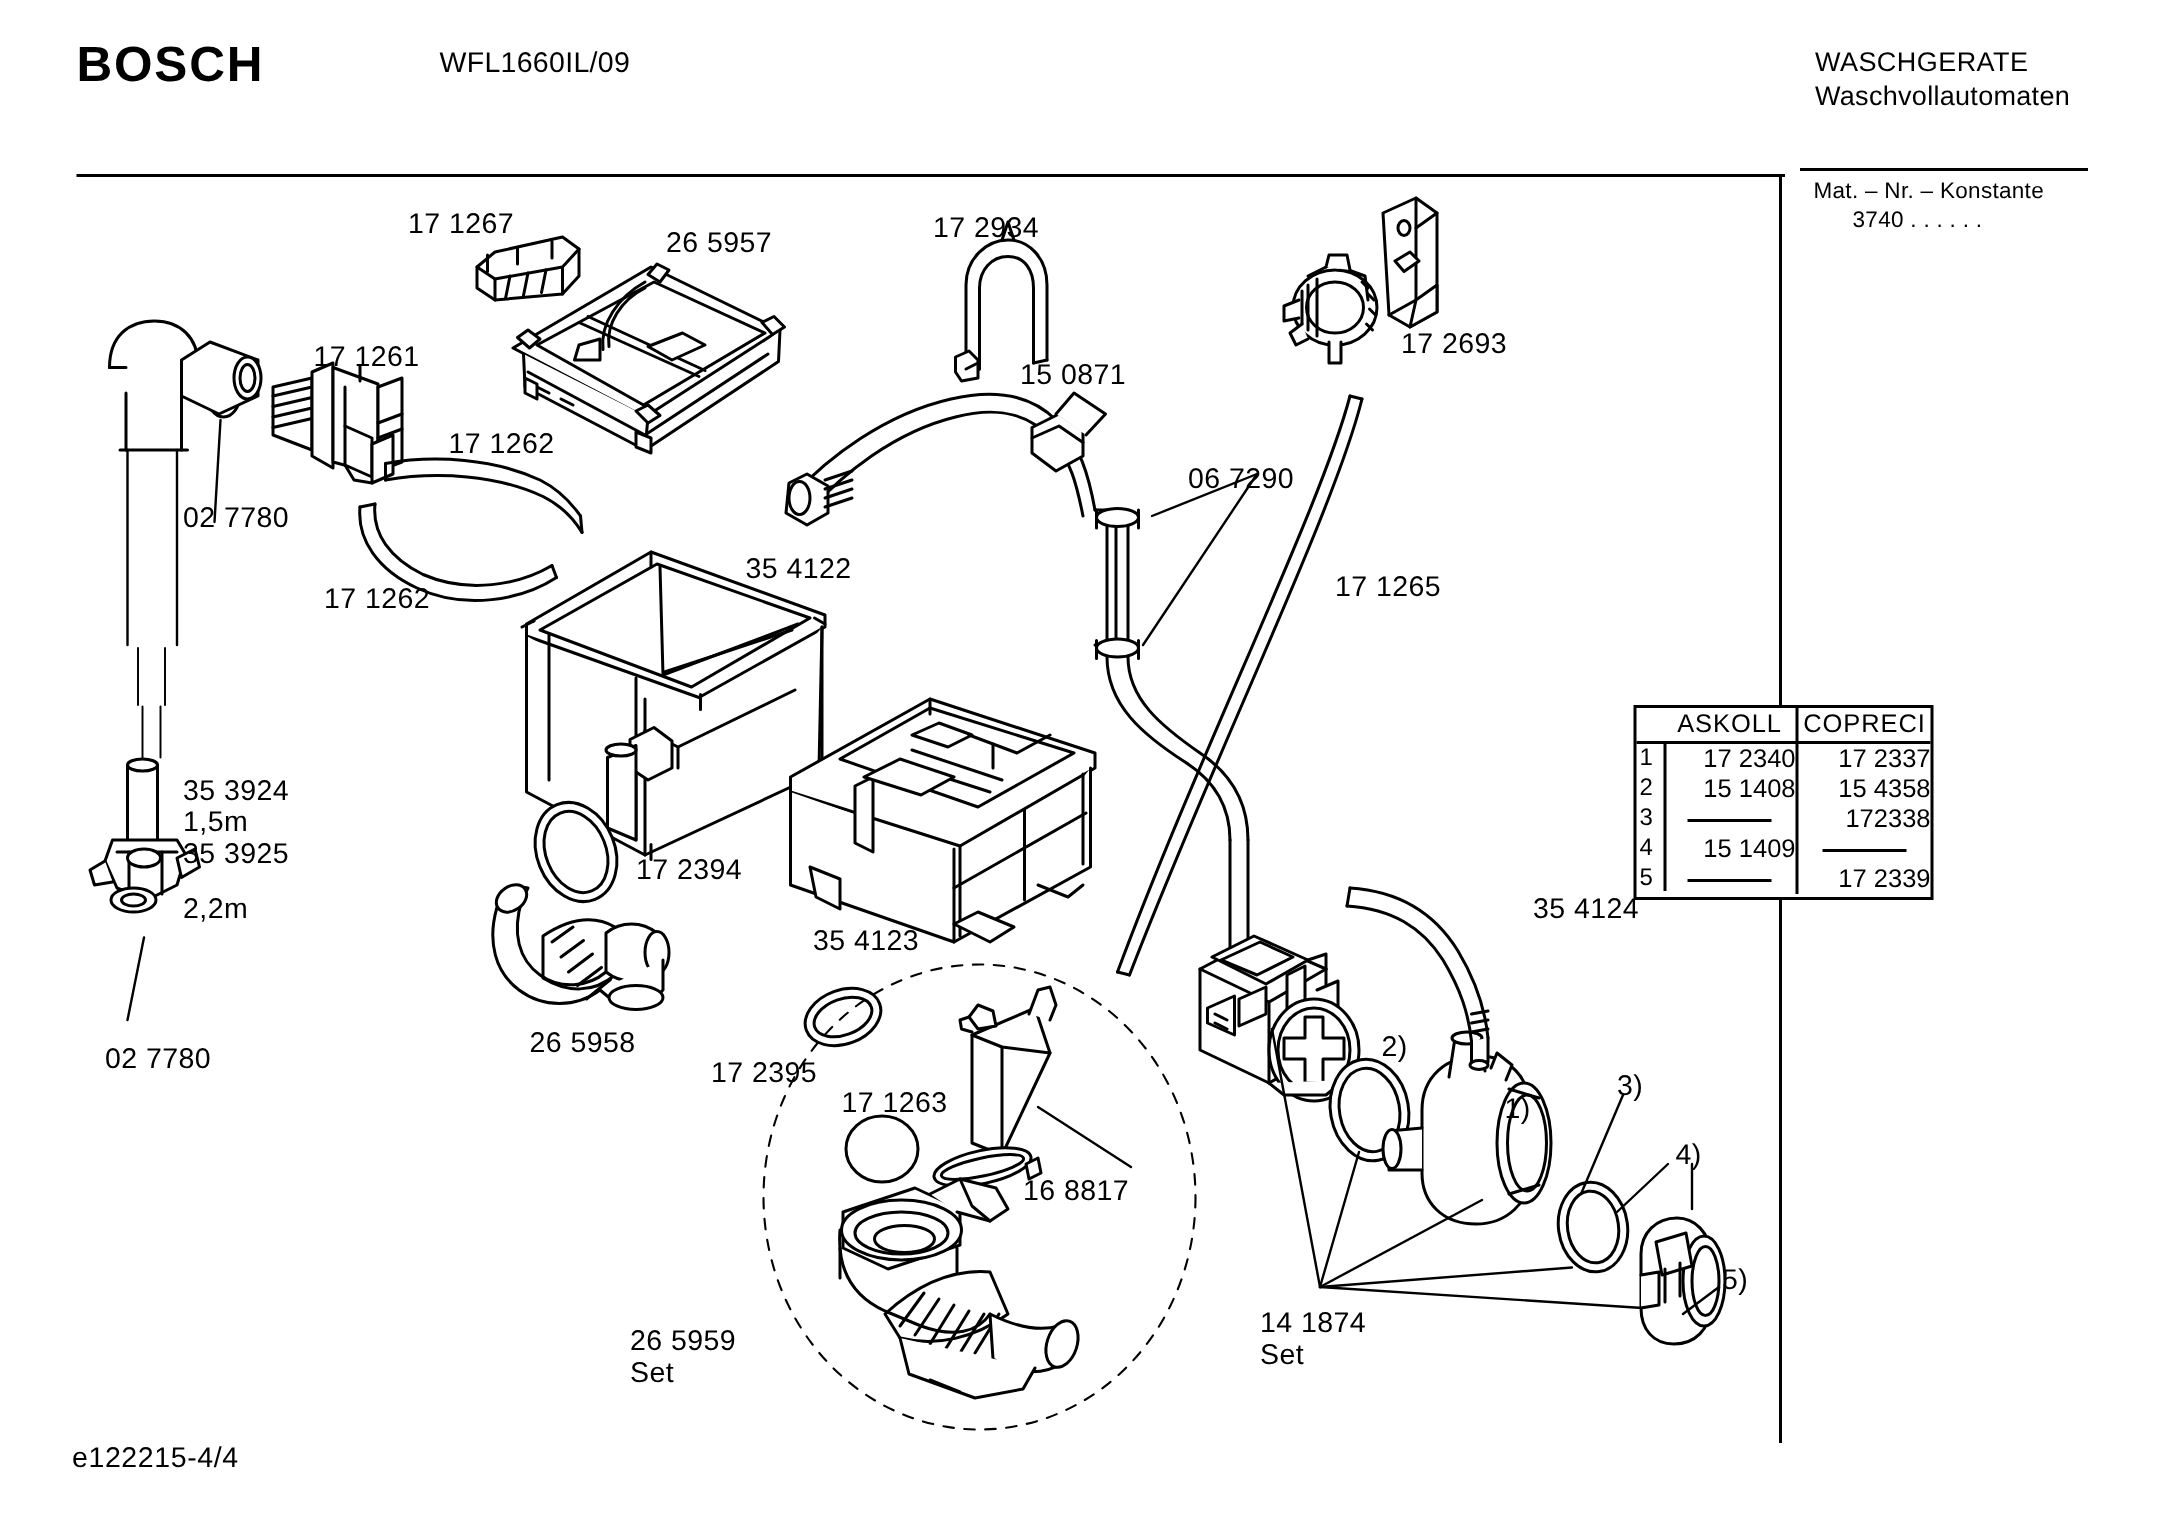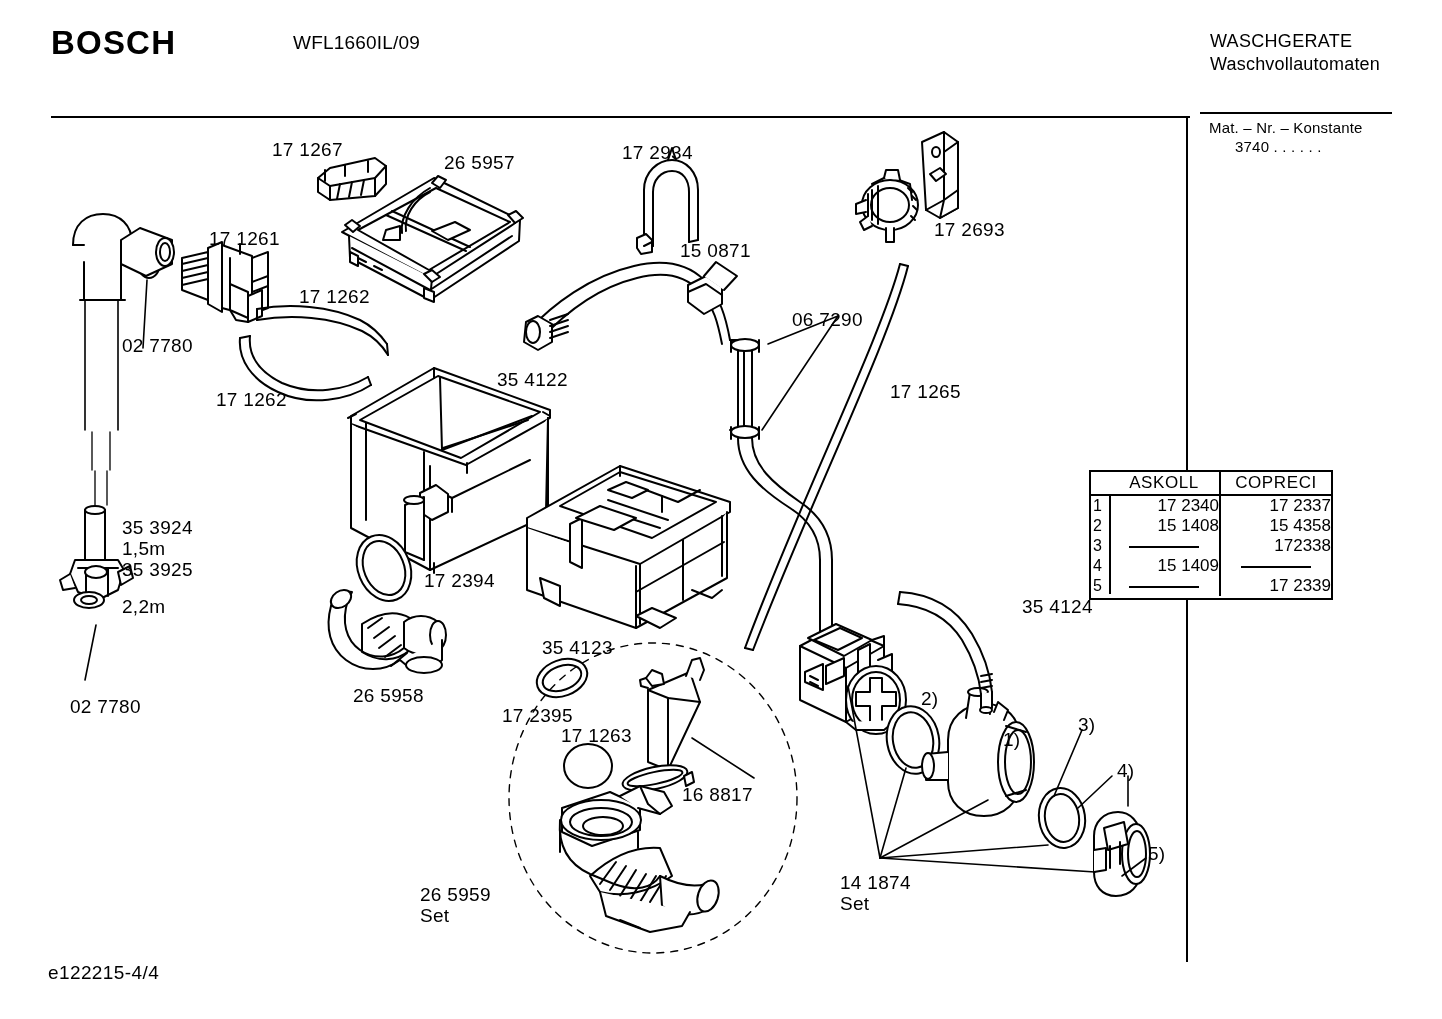--- a/index.html
+++ b/index.html
@@ -93,21 +93,21 @@
     font-size: 19px;
     letter-spacing: 0.3px;
     white-space: nowrap;
     line-height: 1.12;
   }
   
   #variant-table {
     position: absolute;
     left: 1089px;
     top: 470px;
-    width: 244px;
+    width: 200px;
     height: 130px;
     border: 2px solid #000;
     box-sizing: border-box;
     background: #fff;
   }
   #variant-table .vt-head {
     display: flex;
     height: 24px;
     border-bottom: 2px solid #000;
     box-sizing: border-box;
@@ -606,25 +606,25 @@
   <div class="lbl" style="left:792px; top:309px;">06 7290</div>
   <div class="lbl" style="left:122px; top:335px;">02 7780</div>
   <div class="lbl" style="left:497px; top:369px;">35 4122</div>
   <div class="lbl" style="left:890px; top:381px;">17 1265</div>
   <div class="lbl" style="left:216px; top:389px;">17 1262</div>
   <div class="lbl" style="left:122px; top:517px;">35 3924</div>
   <div class="lbl" style="left:122px; top:538px;">1,5m</div>
   <div class="lbl" style="left:122px; top:559px;">35 3925</div>
   <div class="lbl" style="left:122px; top:580px;margin-top:16px;">2,2m</div>
   <div class="lbl" style="left:424px; top:570px;">17 2394</div>
-  <div class="lbl" style="left:542px; top:637px;">35 4123</div>
+  <div class="lbl" style="left:542px; top:617px;">35 4123</div>
   <div class="lbl" style="left:1022px; top:596px;">35 4124</div>
   <div class="lbl" style="left:353px; top:685px;">26 5958</div>
   <div class="lbl" style="left:70px; top:696px;">02 7780</div>
-  <div class="lbl" style="left:502px; top:705px;text-align:center;">17 2395</div>
+  <div class="lbl" style="left:474px; top:705px;text-align:center;">17 2395</div>
   <div class="lbl" style="left:561px; top:725px;">17 1263</div>
   <div class="lbl" style="left:682px; top:784px;">16 8817</div>
   <div class="lbl" style="left:420px; top:884px;">26 5959</div>
   <div class="lbl" style="left:420px; top:905px;">Set</div>
   <div class="lbl" style="left:840px; top:872px;">14 1874</div>
   <div class="lbl" style="left:840px; top:893px;">Set</div>
   <div class="lbl" style="left:1003px; top:729px;">1)</div>
   <div class="lbl" style="left:921px; top:688px;">2)</div>
   <div class="lbl" style="left:1078px; top:714px;">3)</div>
   <div class="lbl" style="left:1117px; top:760px;">4)</div>

